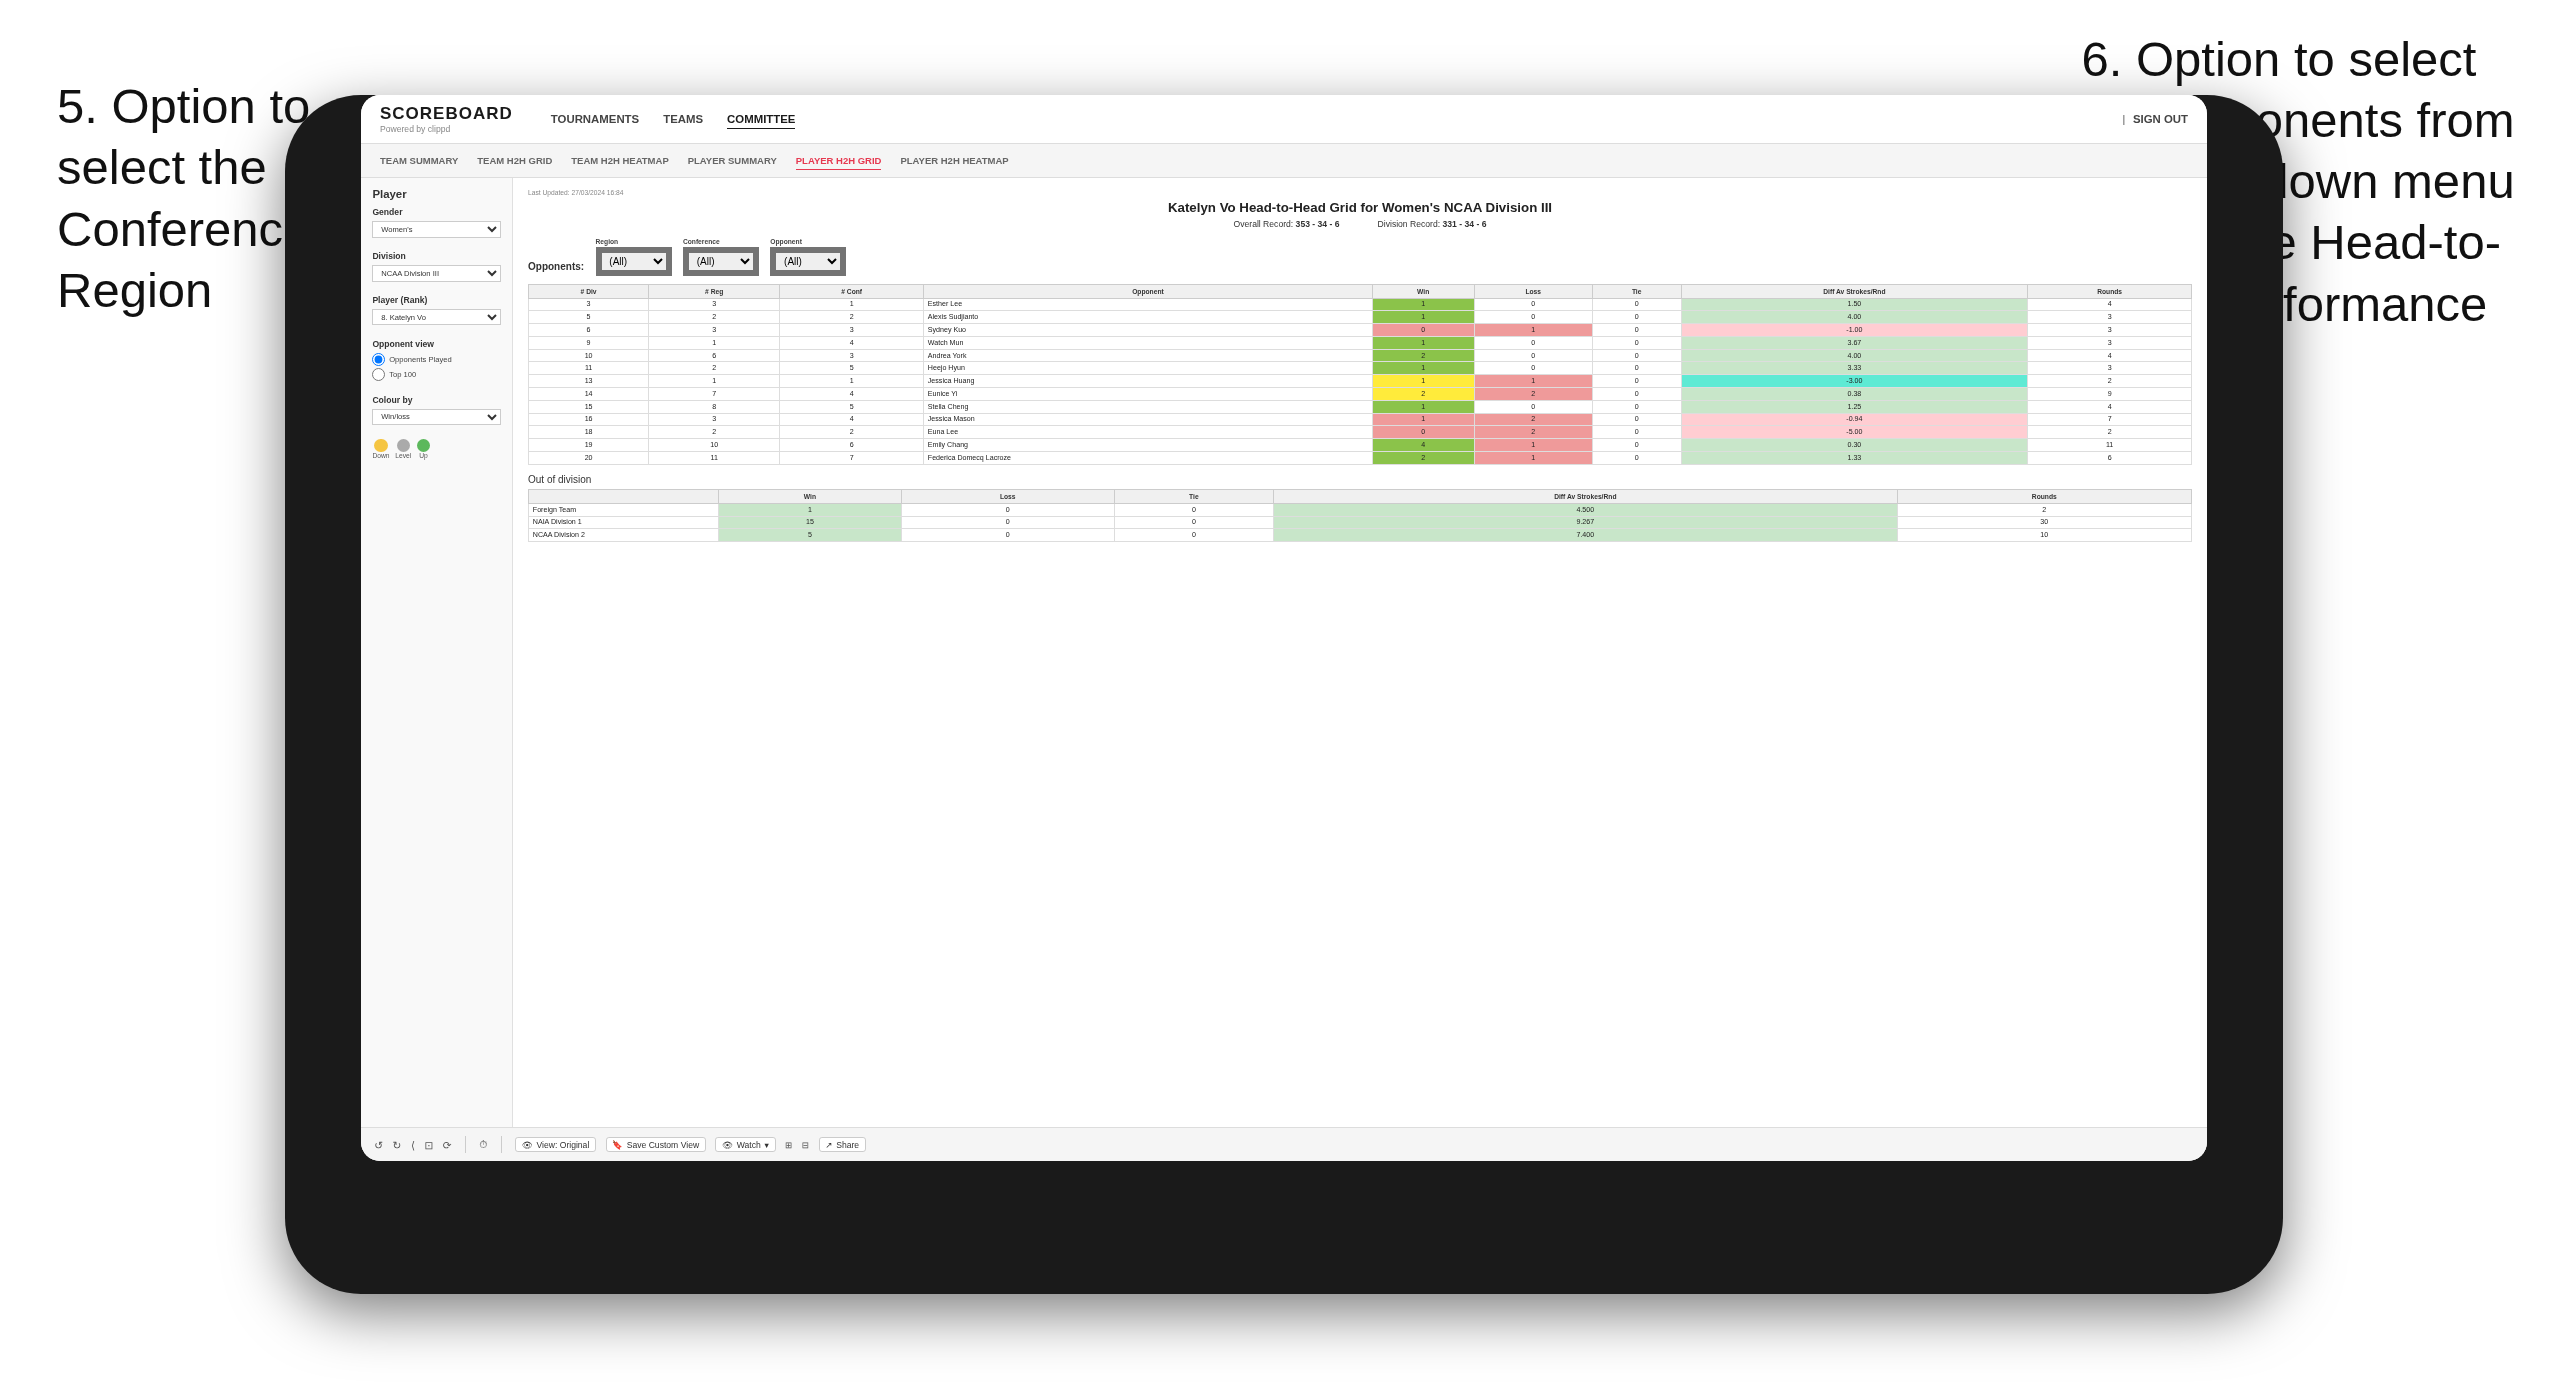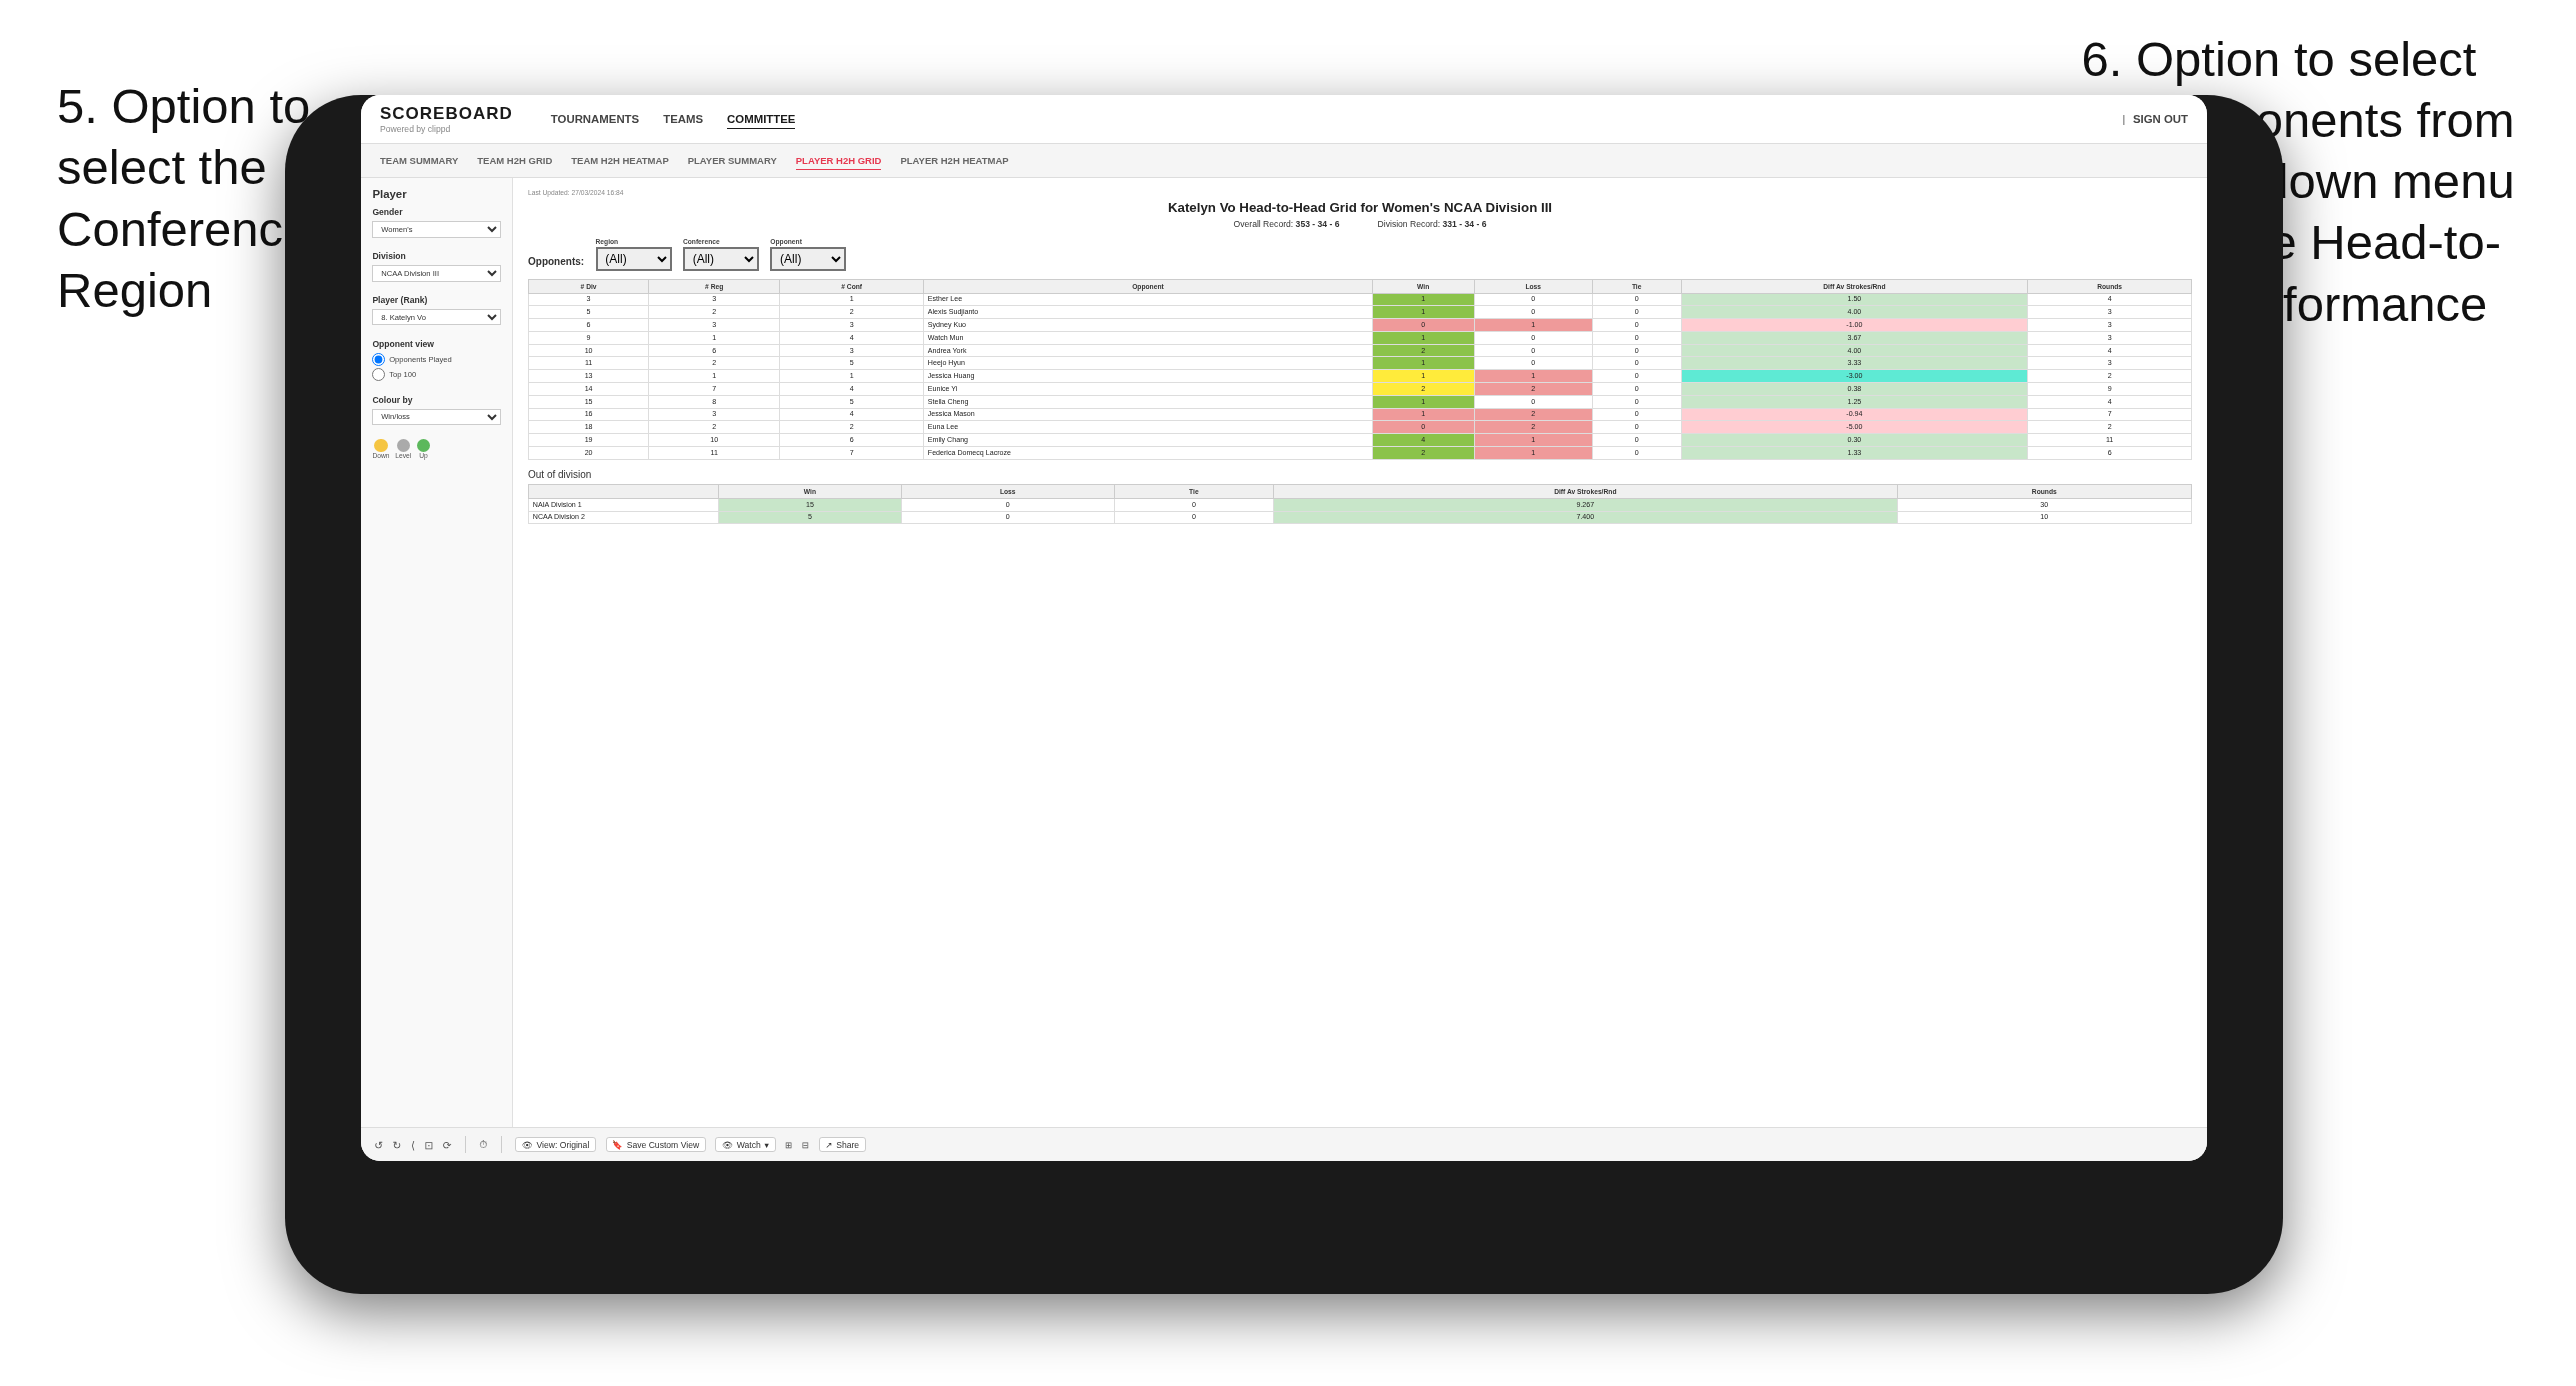--- a/index.html
+++ b/index.html
@@ -275,23 +275,23 @@
       gap: 1.9px;
     }
 
     .filter-label {
       font-size: 6.7px;
       font-weight: 700;
       color: #444;
     }
 
     .filter-select {
-      font-size: 12px;
+      font-size: 10px;
       padding: 1.9px 3.8px;
-      border: 2px solid #737373;
+      border: 6px solid #737373;
       min-width: 76px;
     }
 
     .opponents-label {
       font-size: 10px;
       font-weight: 700;
       color: #333;
       align-self: flex-end;
       padding-bottom: 3.8px;
     }
@@ -686,20 +686,28 @@
             <tr>
               <th style="text-align:left;width:190px;"></th>
               <th>Win</th>
               <th>Loss</th>
               <th>Tie</th>
               <th>Diff Av Strokes/Rnd</th>
               <th>Rounds</th>
             </tr>
           </thead>
           <tbody id="out-div-tbody">
+          <tr>
+    <td class="name-cell">Foreign Team</td>
+    <td style="background:#c8e6c9">1</td>
+    <td>0</td>
+    <td>0</td>
+    <td style="background:#c8e6c9">4.500</td>
+    <td>2</td>
+  </tr>
               <tr>
     <td class="name-cell">NAIA Division 1</td>
     <td style="background:#c8e6c9">15</td>
     <td>0</td>
     <td>0</td>
     <td style="background:#c8e6c9">9.267</td>
     <td>30</td>
   </tr>
               <tr>
     <td class="name-cell">NCAA Division 2</td>

